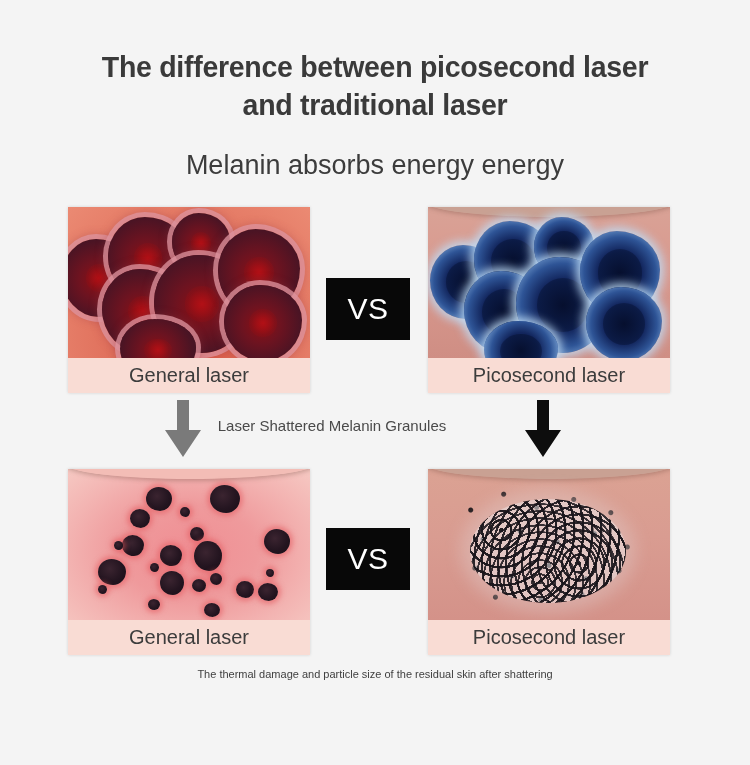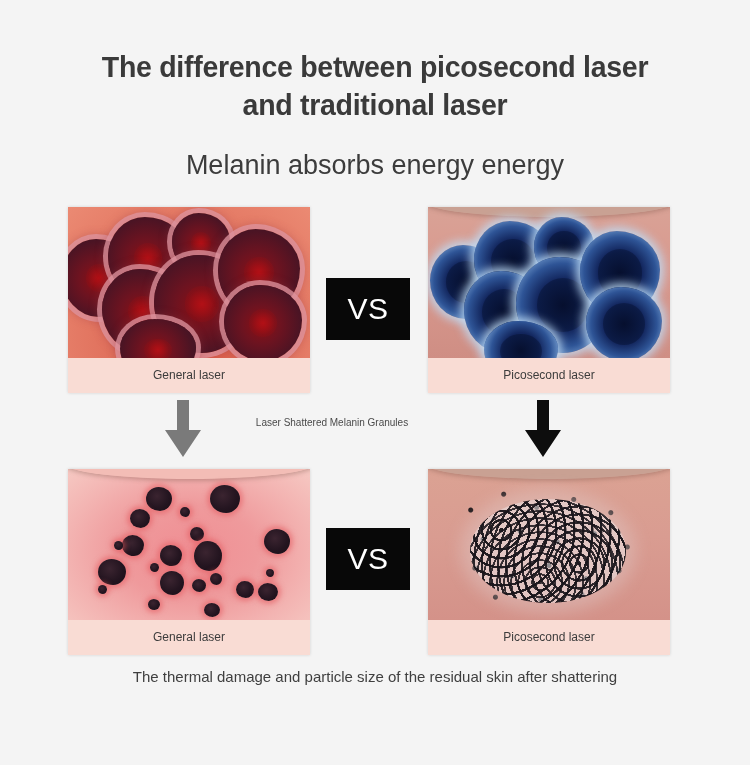--- a/index.html
+++ b/index.html
@@ -60,21 +60,21 @@
     overflow: hidden;
   }
   .card-caption {
     position: absolute;
     left: 0;
     bottom: 0;
     width: 242px;
     height: 35px;
     line-height: 35px;
     text-align: center;
-    font-size: 12px;
+    font-size: 20px;
     color: #3c3c3c;
     background: #f9dcd4;
   }
 
   #card-top-left    { left: 68px;  top: 207px; }
   #card-top-right   { left: 428px; top: 207px; }
   #card-bottom-left { left: 68px;  top: 469px; }
   #card-bottom-right{ left: 428px; top: 469px; }
 
   
@@ -203,30 +203,30 @@
   #arrow-left  { left: 164px; top: 400px; }
   #arrow-right { left: 524px; top: 400px; }
 
   
   #middle-caption {
     position: absolute;
     left: 0;
     top: 417px;
     width: 664px;
     text-align: center;
-    font-size: 10px;
+    font-size: 15px;
     color: #4a4a4a;
   }
   #bottom-caption {
     position: absolute;
     left: 0;
     top: 668px;
     width: 750px;
     text-align: center;
-    font-size: 15px;
+    font-size: 11px;
     color: #3f3f3f;
   }
 </style>
 </head>
 <body>
 
 <div id="page-title">
   <span class="line">The difference between picosecond laser</span>
   <span class="line">and traditional laser</span>
 </div>

